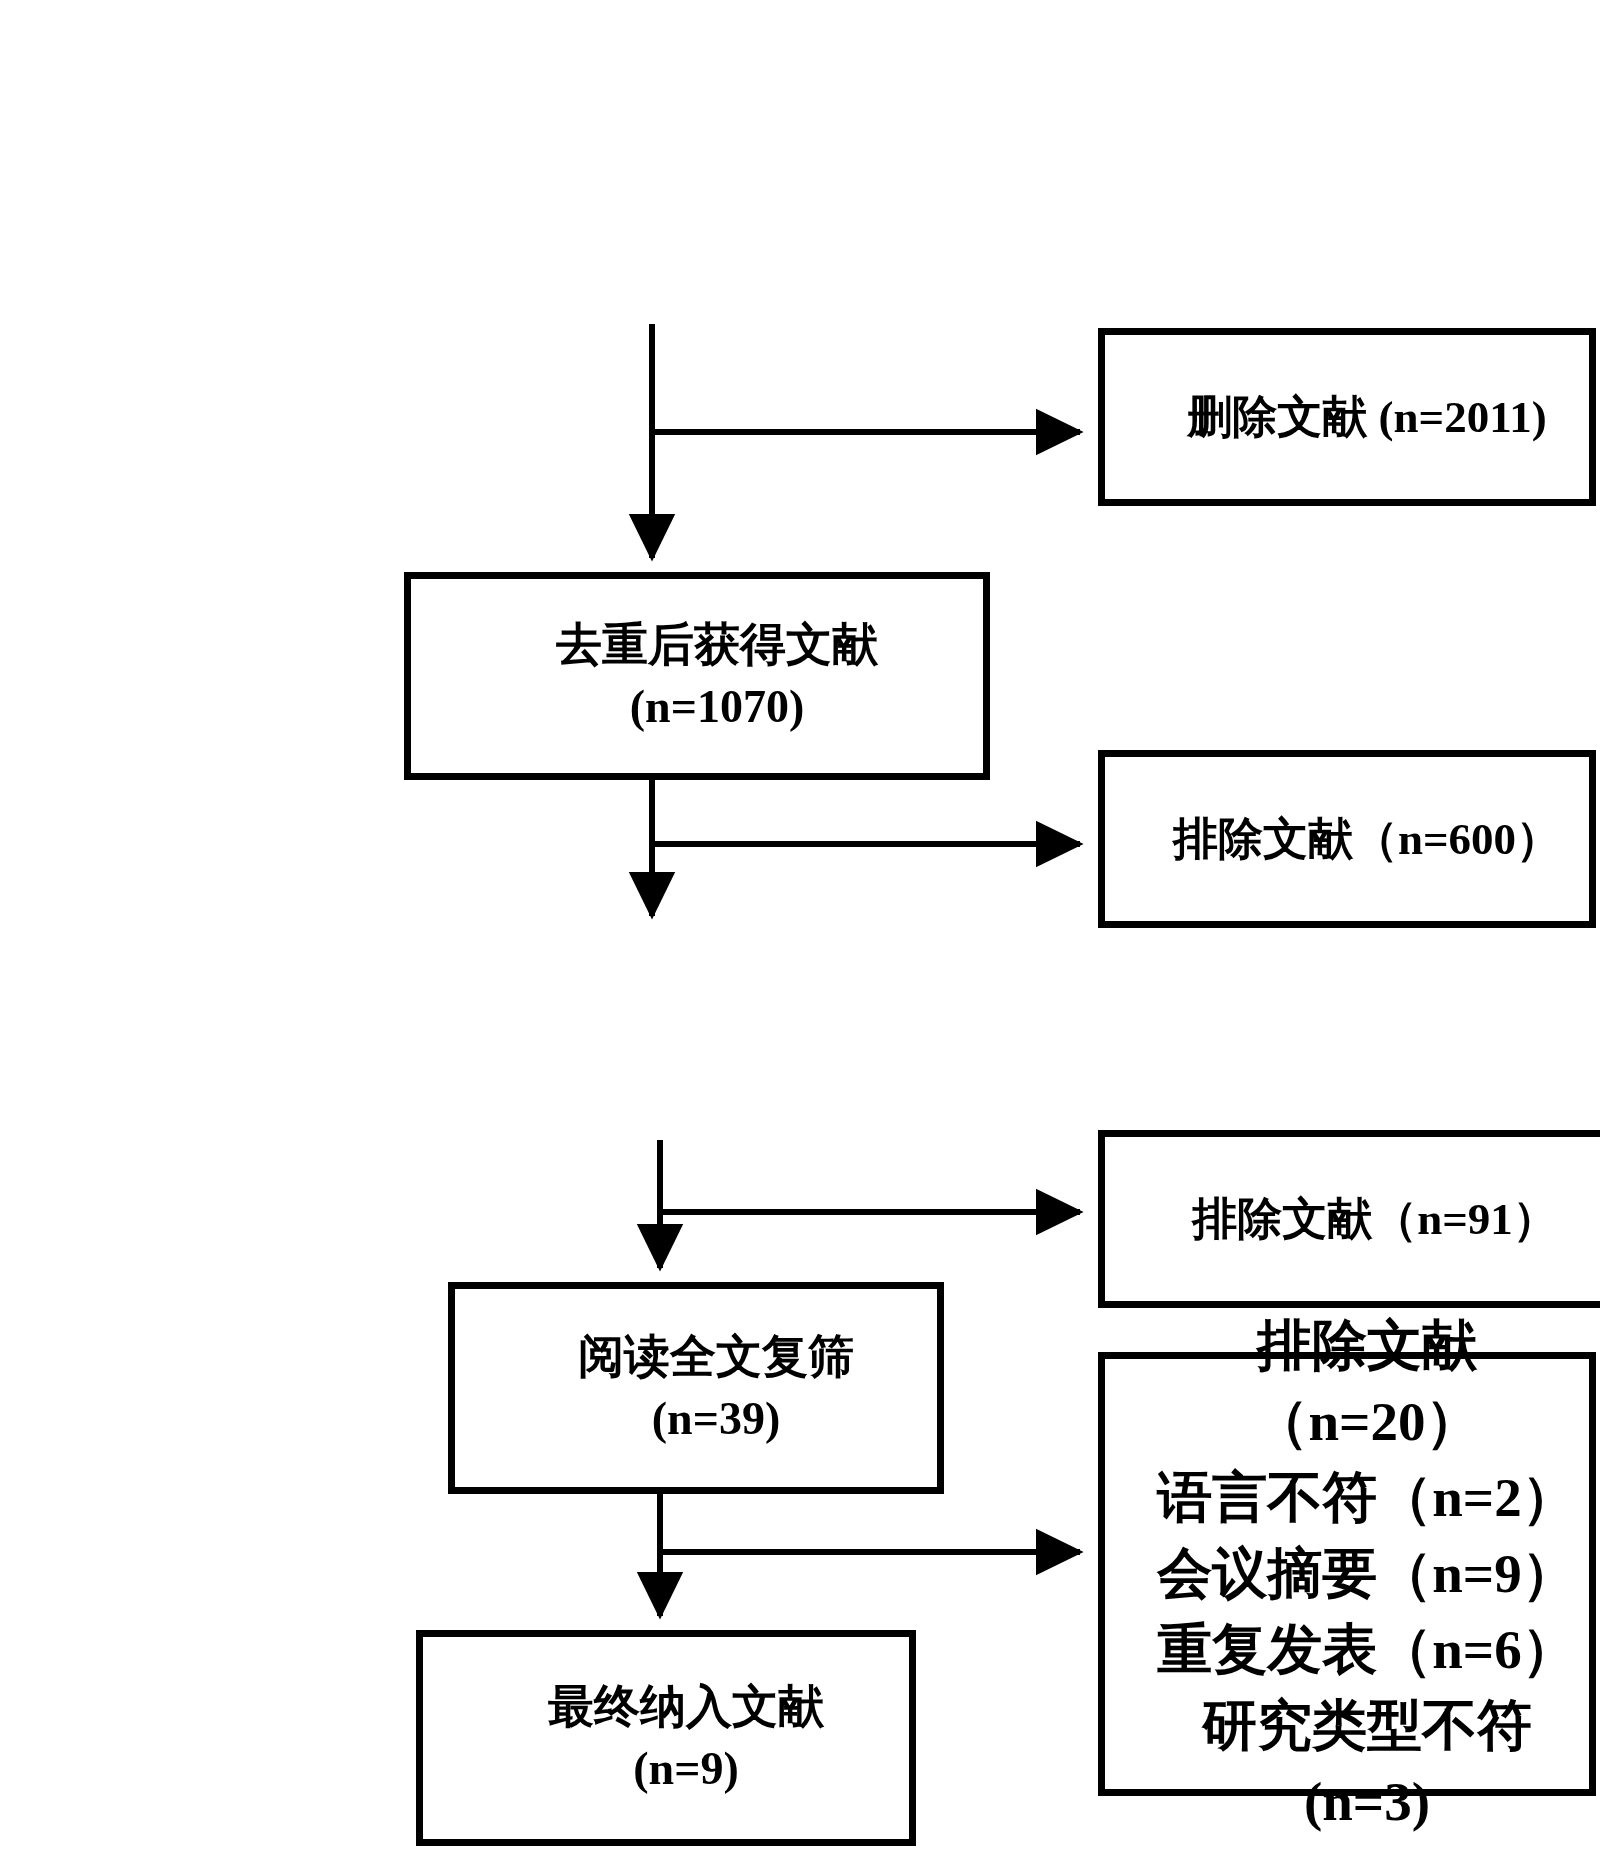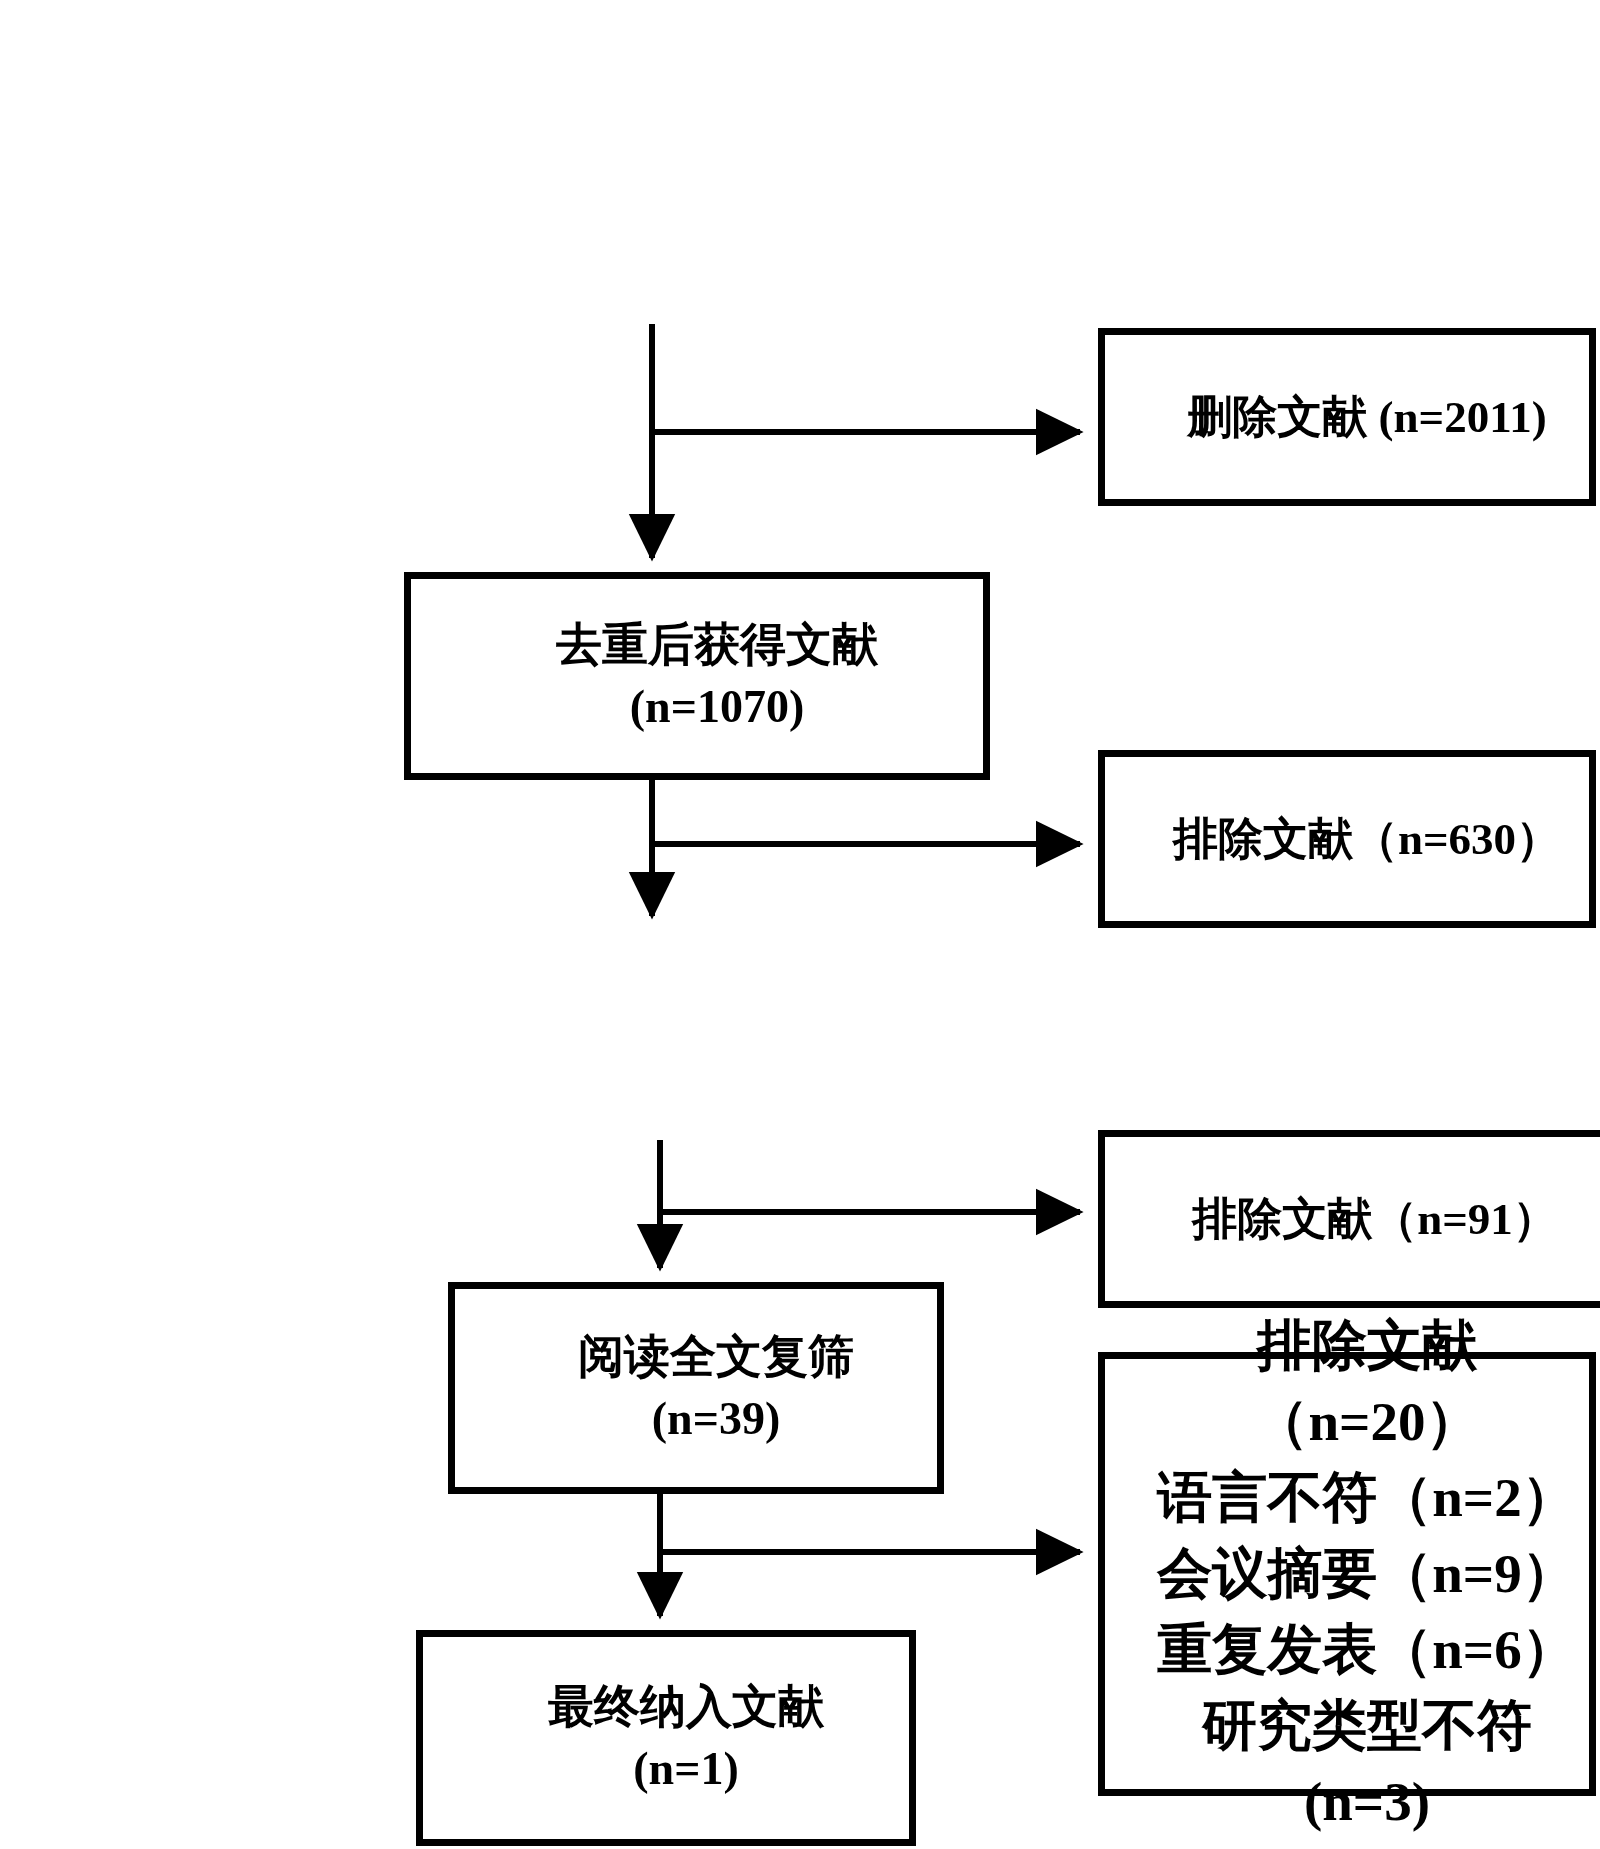--- a/index.html
+++ b/index.html
@@ -149,29 +149,29 @@
   </div>
 
 
   <div class="node center-node" id="box-fulltext">
     <span class="txt">阅读全文复筛
 (n=39)</span>
   </div>
 
   <div class="node center-node" id="box-included">
     <span class="txt">最终纳入文献
-(n=1)</span>
+(n=9)</span>
   </div>
 
   <div class="node right-node" id="box-removed">
     <span class="txt">删除文献 (n=2011)</span>
   </div>
 
   <div class="node right-node" id="box-excl940">
-    <span class="txt">排除文献（n=630）</span>
+    <span class="txt">排除文献（n=600）</span>
   </div>
 
   <div class="node right-node" id="box-excl91">
     <span class="txt">排除文献（n=91）</span>
   </div>
 
   <div class="node right-node" id="box-excl-detail">
     <span class="txt">排除文献（n=20）
 语言不符（n=2）
 会议摘要（n=9）

